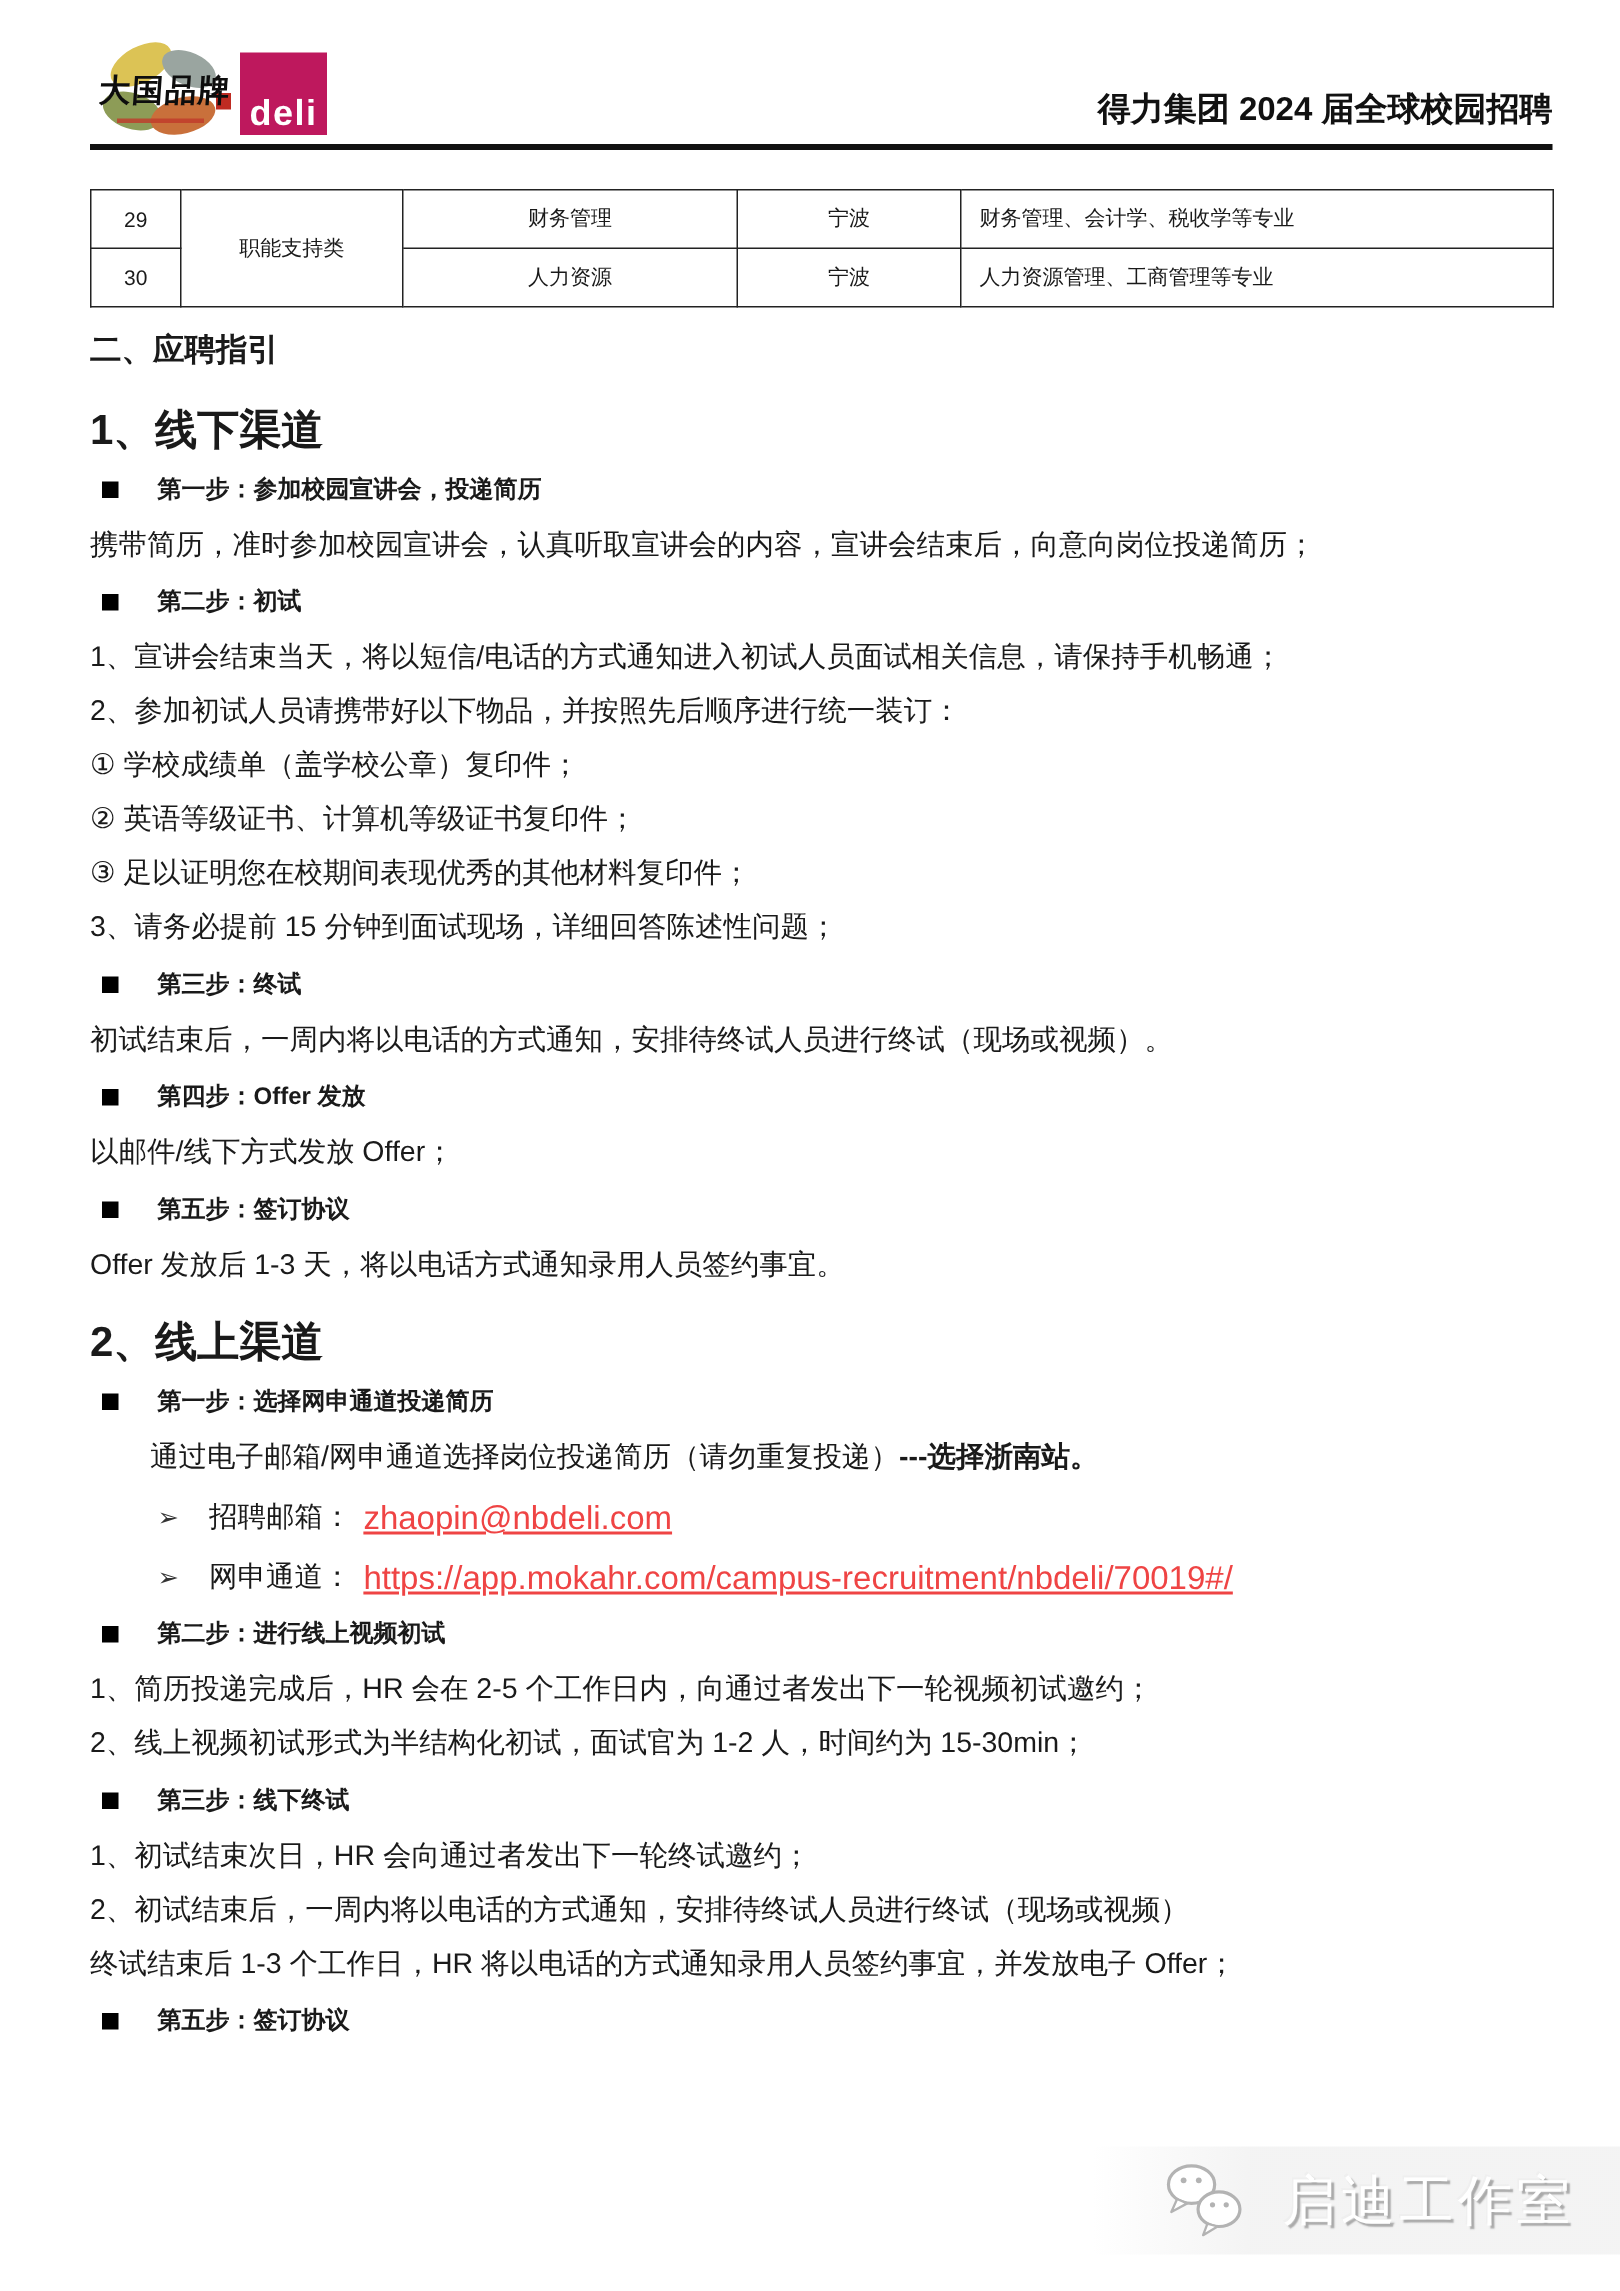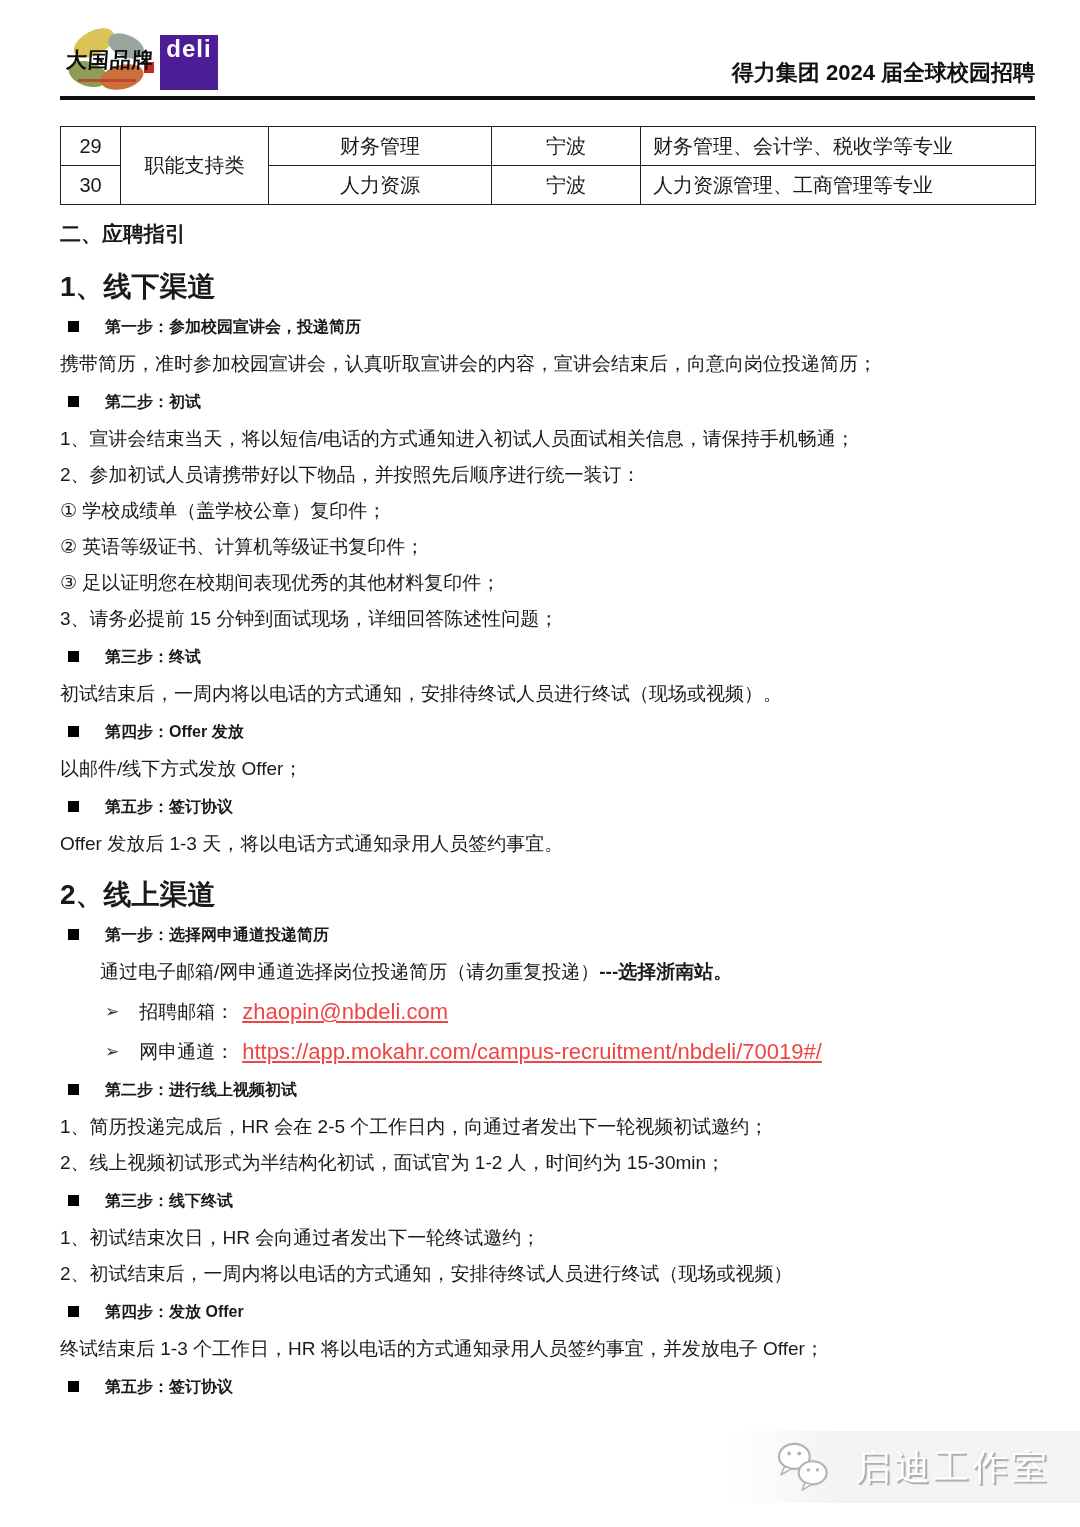--- a/index.html
+++ b/index.html
@@ -19,33 +19,33 @@
   .logos { display:flex; align-items:flex-end; gap:4px; }
   .brand-logo { position:relative; width:96px; height:62px; }
   .brand-logo svg { position:absolute; left:0; top:0; }
   .brand-text {
     position:absolute; left:2px; top:18px; width:96px;
     font-weight:900; font-size:21px; color:#0d0d0d;
     letter-spacing:1px; text-align:center; transform:skewX(-4deg);
   }
   .brand-caption { position:absolute; left:18px; bottom:8px; width:58px; height:3px; background:#c0392b; opacity:.8; }
   .deli-logo {
-    width:58px; height:55px; background:#4c1d95;
-    display:flex; align-items:flex-start; justify-content:center;
+    width:58px; height:55px; background:#be185d;
+    display:flex; align-items:flex-end; justify-content:center;
   }
   .deli-logo span { color:#fff; font-weight:700; font-size:24px; letter-spacing:1px; }
   .doc-title {
     margin-left:auto; font-weight:700; font-size:22px; color:#111;
     padding-bottom:2px;
   }
 
   
   .jobs-table {
     margin-top:26px; border-collapse:collapse; width:975px;
-    font-size:20px; table-layout:fixed;
+    font-size:14px; table-layout:fixed;
   }
   .jobs-table td {
     border:1.6px solid #222; height:39px; text-align:center;
     vertical-align:middle; padding:0 4px; overflow:hidden; white-space:nowrap;
   }
   .c-no  { width:60px; }
   .c-cat { width:148px; }
   .c-pos { width:223px;margin-left:36px; }
   .c-city{ width:149px; }
   .c-maj { width:395px; text-align:left !important; padding-left:12px !important; }
@@ -173,24 +173,20 @@
         <span>第二步：进行线上视频初试</span>
       </div>
       <p class="body">1、简历投递完成后，HR 会在 2-5 个工作日内，向通过者发出下一轮视频初试邀约；</p>
       <p class="body">2、线上视频初试形式为半结构化初试，面试官为 1-2 人，时间约为 15-30min；</p>
       <div class="step">
         <span class="sq"></span>
         <span>第三步：线下终试</span>
       </div>
       <p class="body">1、初试结束次日，HR 会向通过者发出下一轮终试邀约；</p>
       <p class="body">2、初试结束后，一周内将以电话的方式通知，安排待终试人员进行终试（现场或视频）</p>
-      <div class="step">
-        <span class="sq"></span>
-        <span>第四步：发放 Offer</span>
-      </div>
       <p class="body">终试结束后 1-3 个工作日，HR 将以电话的方式通知录用人员签约事宜，并发放电子 Offer；</p>
       <div class="step">
         <span class="sq"></span>
         <span>第五步：签订协议</span>
       </div>
     </main>
 
 </div>
 
 <div class="watermark">

